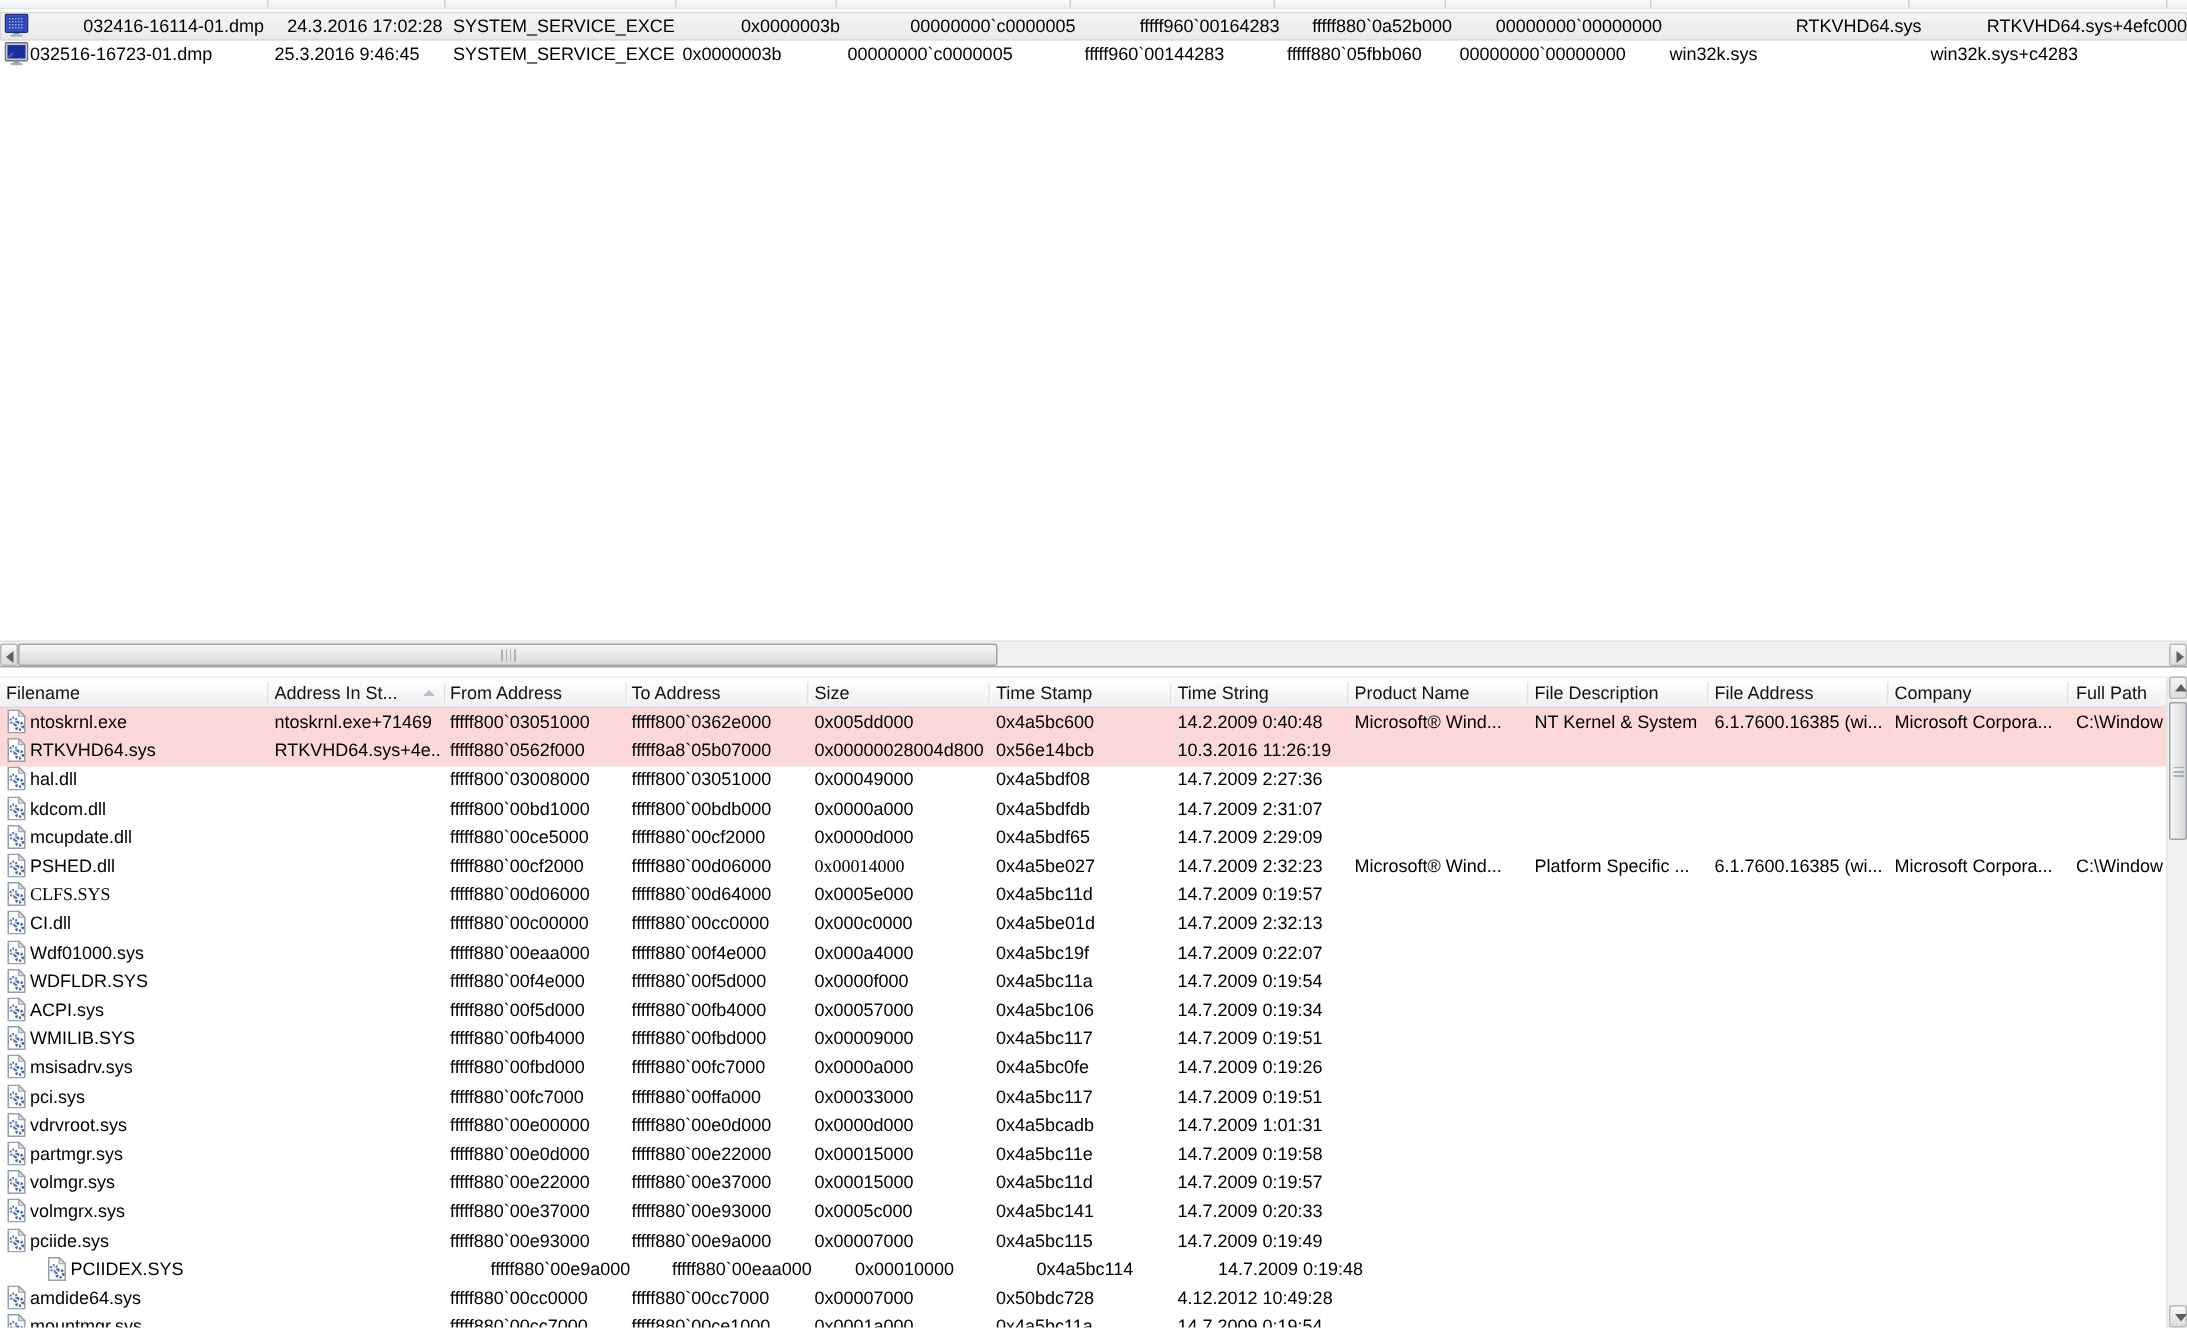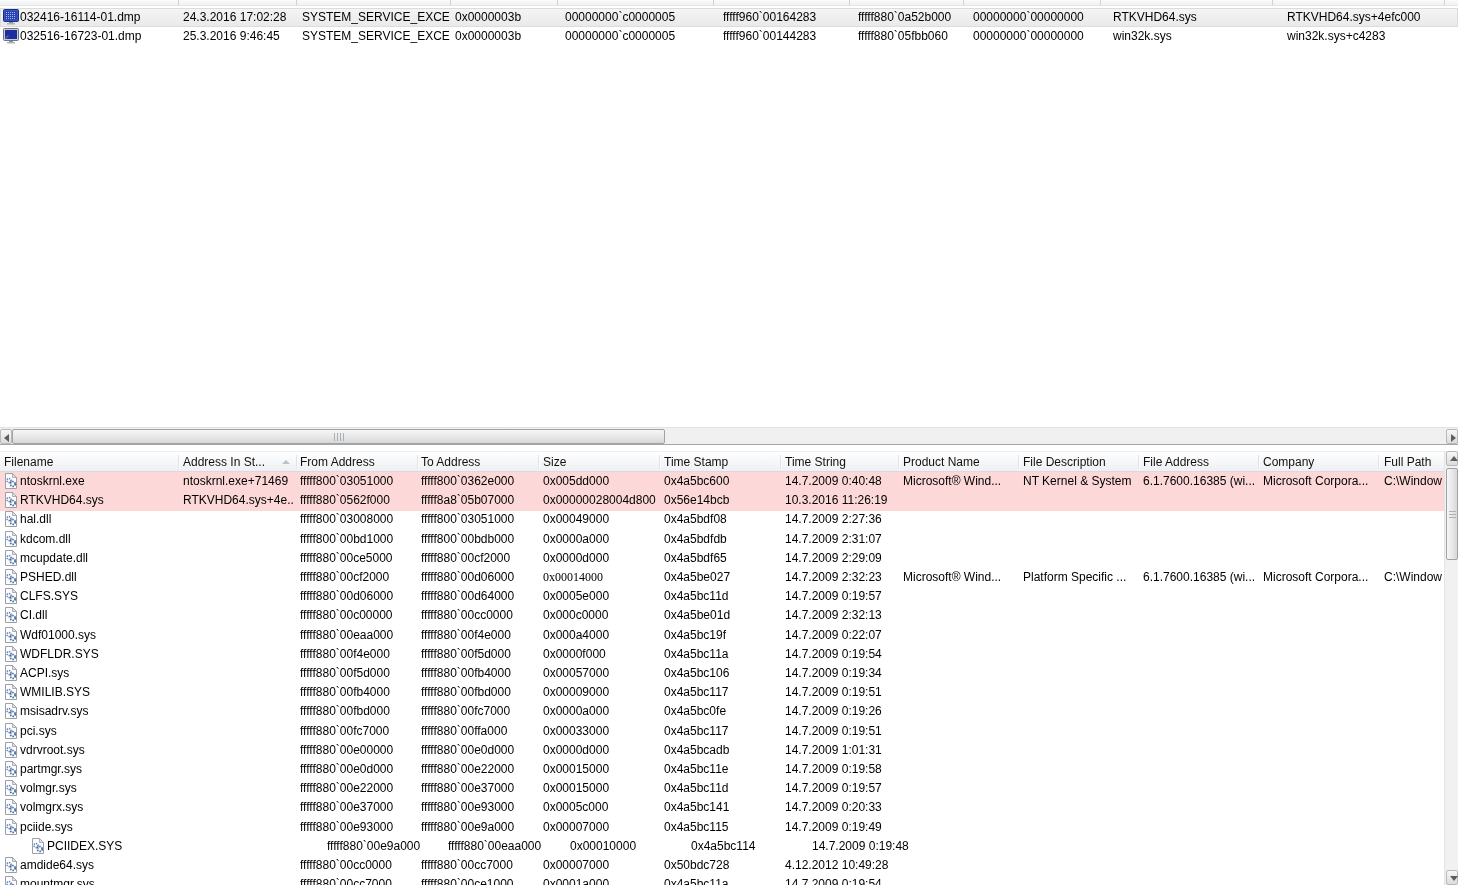--- a/index.html
+++ b/index.html
@@ -9,21 +9,21 @@
   }
   .screen{position:relative;width:1458px;height:885px;background:#fff;}
 
   
   .top-pane{position:absolute;top:0;left:0;width:1458px;height:427px;background:#fff;overflow:hidden;}
   .tophead{position:absolute;top:0;left:0;width:1458px;height:5px;
     background:linear-gradient(#fafbfc,#eff1f3);border-bottom:1px solid #e2e4e6;}
   .tsep{position:absolute;top:0;width:1px;height:5px;background:#cdd0d4;}
 
   .trow{position:absolute;left:0;width:1458px;height:19px;}
-  .trow.selected{background:linear-gradient(#f5f5f5,#e9e9e9);box-shadow:inset 0 0 0 1px #dcdcdc;}
+  .trow.selected{background:linear-gradient(#f5f5f5,#e9e9e9);box-shadow:inset 0 0 0 1px #dcdcdc;text-align:right;}
   .cell{position:absolute;top:0;height:19px;line-height:19px;white-space:nowrap;overflow:hidden;}
   .icon16{position:absolute;left:3px;top:1px;width:16px;height:16px;}
 
   
   .hscroll{position:absolute;top:427px;left:0;width:1458px;height:17px;background:#f0f0f0;
     border-top:1px solid #e3e3e3;box-sizing:border-box;}
   .sbtn{position:absolute;top:1px;height:15px;background:linear-gradient(#f7f7f7,#dcdcdc);
     border:1px solid #b9b9b9;border-radius:2px;box-sizing:border-box;}
   .sbtn.left{left:0;width:12px;}
   .sbtn.right{left:1446px;width:12px;}
@@ -172,21 +172,21 @@
             <path d="M9.5 0.5v4h4z" fill="#dfe3e8" stroke="#9aa0a6" stroke-width="0.8"></path>
             <circle cx="6" cy="7.5" r="2" fill="none" stroke="#5b7fb4" stroke-width="1.6" stroke-dasharray="1.2 0.9"></circle>
             <circle cx="9.8" cy="11" r="2.4" fill="none" stroke="#46699c" stroke-width="1.8" stroke-dasharray="1.4 1"></circle>
           </svg></span>
         <span class="cell" style="left: 20px; width: 156px;">ntoskrnl.exe</span>
         <span class="cell" style="left: 183px; width: 110px;">ntoskrnl.exe+71469</span>
         <span class="cell" style="left: 300px; width: 115px;">fffff800`03051000</span>
         <span class="cell" style="left: 421px; width: 114px;">fffff800`0362e000</span>
         <span class="cell" style="left: 543px; width: 113px;">0x005dd000</span>
         <span class="cell" style="left: 664px; width: 113px;">0x4a5bc600</span>
-        <span class="cell" style="left: 785px; width: 110px;">14.7.2009 0:40:48</span>
+        <span class="cell" style="left: 785px; width: 110px;">14.2.2009 0:40:48</span>
         <span class="cell" style="left: 903px; width: 112px;">Microsoft® Wind...</span>
         <span class="cell" style="left: 1023px; width: 112px;">NT Kernel &amp; System</span>
         <span class="cell" style="left: 1143px; width: 112px;">6.1.7600.16385 (wi...</span>
         <span class="cell" style="left: 1263px; width: 113px;">Microsoft Corpora...</span>
         <span class="cell" style="left: 1384px; width: 58px;">C:\Windows</span>
       </div>
       <div class="lrow pink" style="top: 19.2px;">
         <span class="icon16" style="top: 1px;"><svg width="16" height="16" viewBox="0 0 16 16">
             <path d="M2.5 0.5h7l4 4v11h-11z" fill="#fdfdfd" stroke="#9aa0a6"></path>
             <path d="M9.5 0.5v4h4z" fill="#dfe3e8" stroke="#9aa0a6" stroke-width="0.8"></path>
@@ -286,21 +286,21 @@
         <span class="cell" style="left: 1263px; width: 113px;">Microsoft Corpora...</span>
         <span class="cell" style="left: 1384px; width: 58px;">C:\Windows</span>
       </div>
       <div class="lrow" style="top: 115.2px;">
         <span class="icon16" style="top: 1px;"><svg width="16" height="16" viewBox="0 0 16 16">
             <path d="M2.5 0.5h7l4 4v11h-11z" fill="#fdfdfd" stroke="#9aa0a6"></path>
             <path d="M9.5 0.5v4h4z" fill="#dfe3e8" stroke="#9aa0a6" stroke-width="0.8"></path>
             <circle cx="6" cy="7.5" r="2" fill="none" stroke="#5b7fb4" stroke-width="1.6" stroke-dasharray="1.2 0.9"></circle>
             <circle cx="9.8" cy="11" r="2.4" fill="none" stroke="#46699c" stroke-width="1.8" stroke-dasharray="1.4 1"></circle>
           </svg></span>
-        <span class="cell" style="left: 20px; width: 156px;">CLFS.SYS</span>
+        <span class="cell" style="left: 20px; width: 156px; font-family: Liberation Serif, serif;">CLFS.SYS</span>
         <span class="cell" style="left: 183px; width: 110px;"></span>
         <span class="cell" style="left: 300px; width: 115px;">fffff880`00d06000</span>
         <span class="cell" style="left: 421px; width: 114px;">fffff880`00d64000</span>
         <span class="cell" style="left: 543px; width: 113px;">0x0005e000</span>
         <span class="cell" style="left: 664px; width: 113px;">0x4a5bc11d</span>
         <span class="cell" style="left: 785px; width: 110px;">14.7.2009 0:19:57</span>
         <span class="cell" style="left: 903px; width: 112px;"></span>
         <span class="cell" style="left: 1023px; width: 112px;"></span>
         <span class="cell" style="left: 1143px; width: 112px;"></span>
         <span class="cell" style="left: 1263px; width: 113px;"></span>

